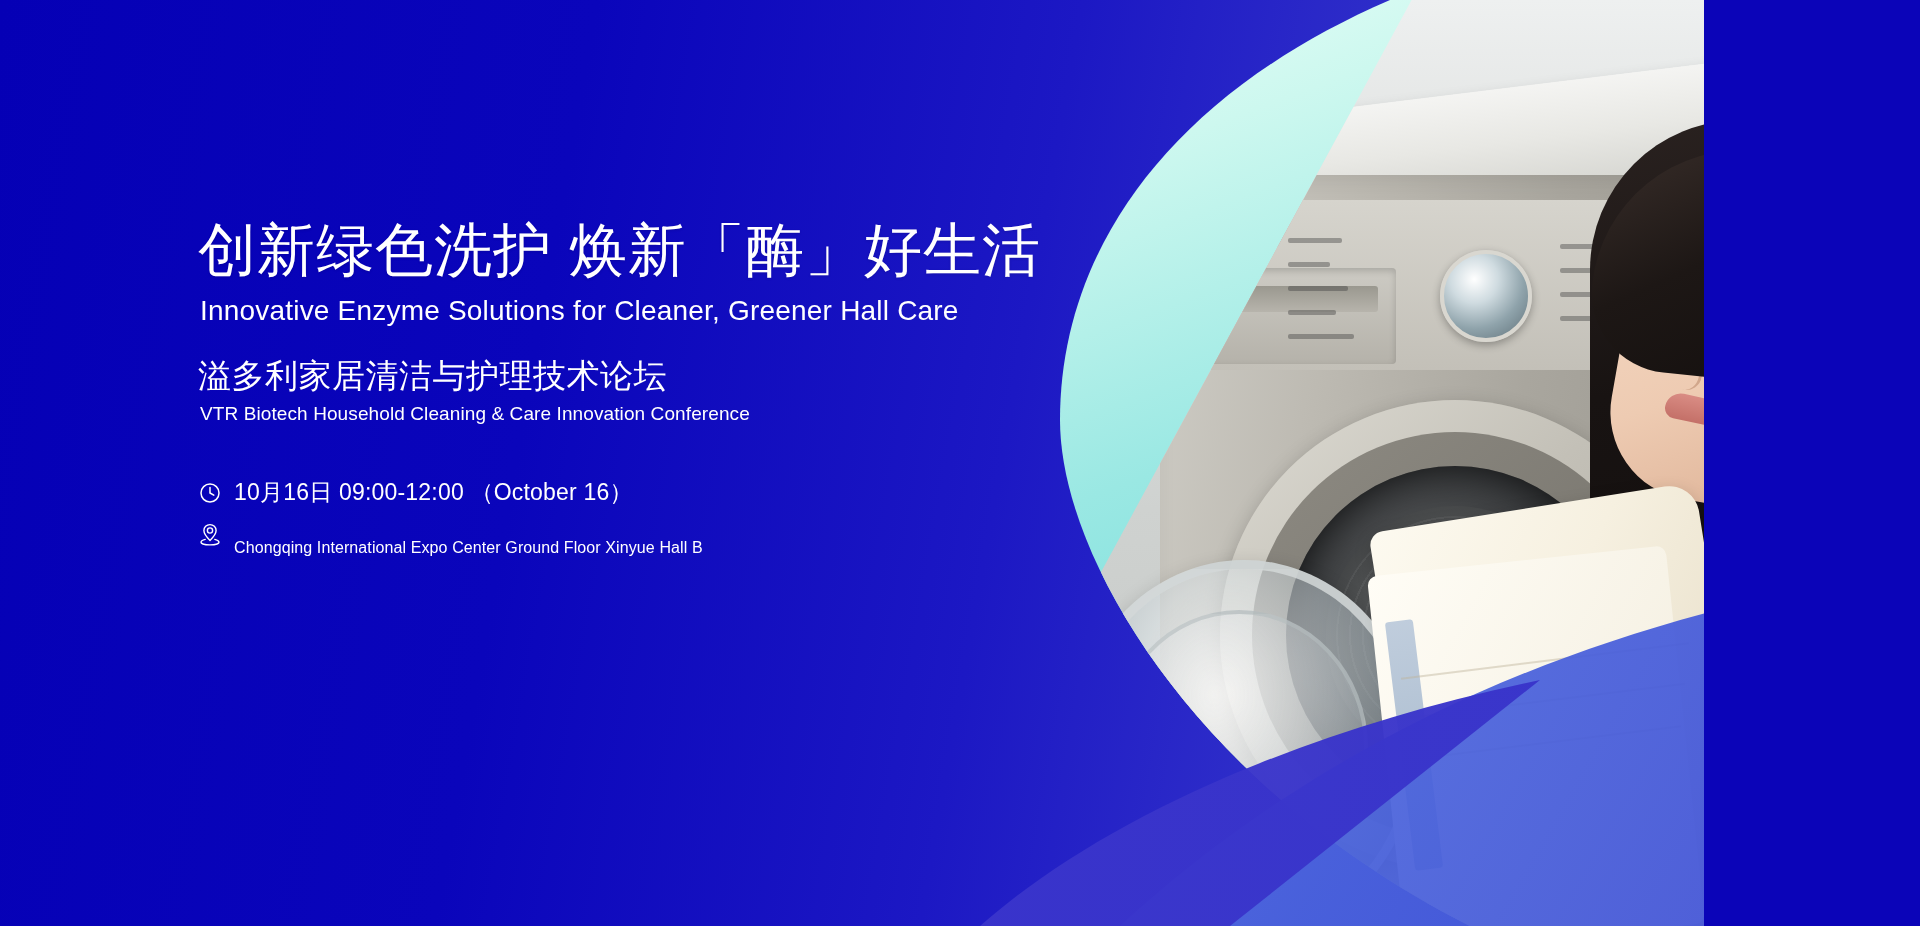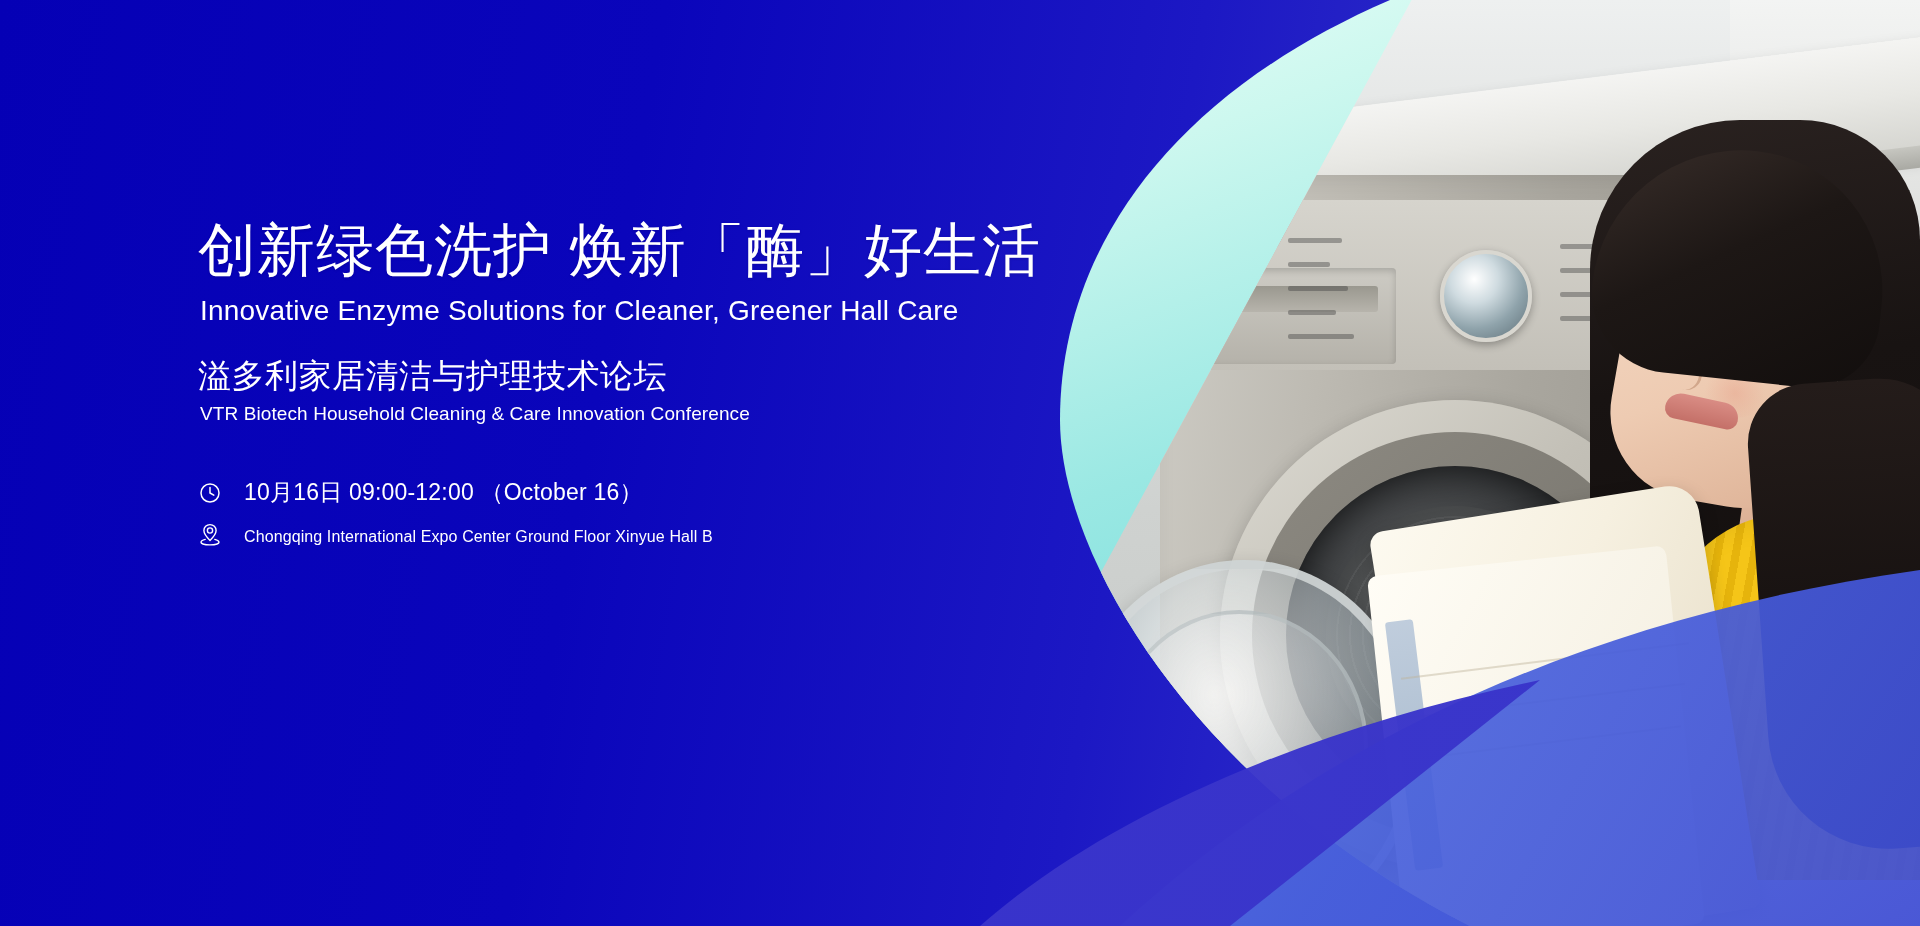--- a/index.html
+++ b/index.html
@@ -2,21 +2,21 @@
 <html><head>
 <meta charset="utf-8">
 <style>
   html,body{margin:0;padding:0;}
   body{
     width:1920px;height:926px;overflow:hidden;
     font-family:"Liberation Sans","DejaVu Sans",sans-serif;
     background:#0b04b8;
   }
   .banner{
-    position:relative;width:1920px;height:926px;overflow:hidden;
+    position:relative;width:1704px;height:926px;overflow:hidden;
     background:linear-gradient(100deg,#0500b5 0%,#0a05bb 32%,#1c18c4 58%,#3434cb 80%,#3d3dd0 100%);
   }
 
   
   .photo-stage{
     position:absolute;left:1000px;top:0;width:920px;height:926px;
     overflow:hidden;
     clip-path: path("M 390 0 L 920 0 L 920 926 L 470 926 C 200 790 60 560 60 420 C 60 250 170 95 390 0 Z");
   }
   
@@ -153,26 +153,26 @@
   .sub-cn{
     position:absolute;top:358px;left:0;
     font-size:33px;line-height:1.1;letter-spacing:.5px;font-weight:400;white-space:nowrap;
   }
   .sub-en{
     position:absolute;top:404px;left:2px;
     font-size:19px;line-height:1.1;letter-spacing:.1px;font-weight:400;white-space:nowrap;text-align:center;
   }
 
   .meta{position:absolute;top:478px;left:0;width:800px;}
-  .meta-row{display:flex;align-items:flex-start;gap:22px;margin-bottom:12px;}
+  .meta-row{display:flex;align-items:flex-start;gap:12px;margin-bottom:12px;}
   .meta-icon{width:24px;height:24px;flex:0 0 24px;margin-top:3px;}
   .meta-icon svg{display:block;width:24px;height:24px;}
   .meta-text{display:flex;flex-direction:column;}
   .meta-line1{font-size:23px;line-height:1.25;white-space:nowrap;letter-spacing:.2px;}
-  .meta-line2{font-size:16px;line-height:1.45;white-space:nowrap;letter-spacing:.1px;margin-top:6px;}
+  .meta-line2{font-size:16px;line-height:1.45;white-space:nowrap;letter-spacing:.1px;margin-top:17px;}
 </style>
 </head>
 <body>
 
 <div class="banner">
 
   <div class="photo-stage">
     <div class="teal-wedge"></div>
 
     <div class="photo">

